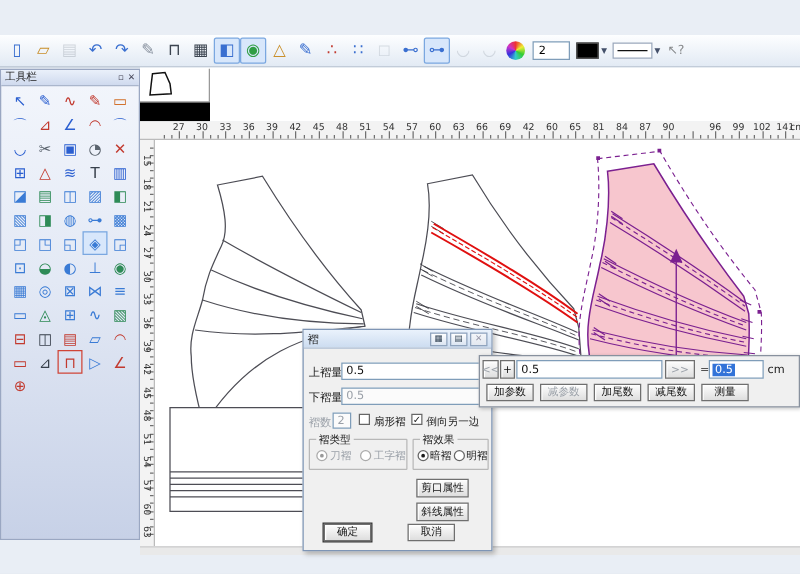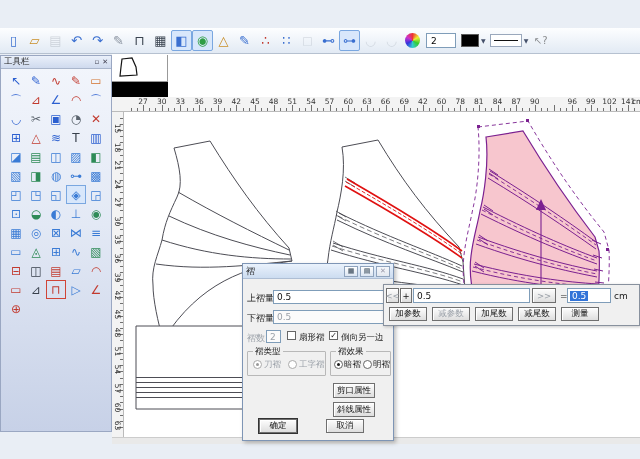--- a/index.html
+++ b/index.html
@@ -291,21 +291,21 @@
       <div class="hl" style="left: 161.62px;">48</div>
       <div class="hl" style="left: 180.28px;">51</div>
       <div class="hl" style="left: 198.94px;">54</div>
       <div class="hl" style="left: 217.6px;">57</div>
       <div class="hl" style="left: 236.26px;">60</div>
       <div class="hl" style="left: 254.92px;">63</div>
       <div class="hl" style="left: 273.58px;">66</div>
       <div class="hl" style="left: 292.24px;">69</div>
       <div class="hl" style="left: 310.9px;">42</div>
       <div class="hl" style="left: 329.56px;">60</div>
-      <div class="hl" style="left: 348.22px;">78</div>
+      <div class="hl" style="left: 348.22px;">65</div>
       <div class="hl" style="left: 366.88px;">81</div>
       <div class="hl" style="left: 385.54px;">84</div>
       <div class="hl" style="left: 404.2px;">87</div>
       <div class="hl" style="left: 422.86px;">90</div>
       <div class="hl" style="left: 432px; margin-top: 36px;">93</div>
       <div class="hl" style="left: 460.18px;">96</div>
       <div class="hl" style="left: 478.84px;">99</div>
       <div class="hl" style="left: 497.5px; text-align: center;">102</div>
       <div class="hl" style="left: 516.16px;">141</div>
       <div class="hl unit" style="left: 520px;">cm</div>

